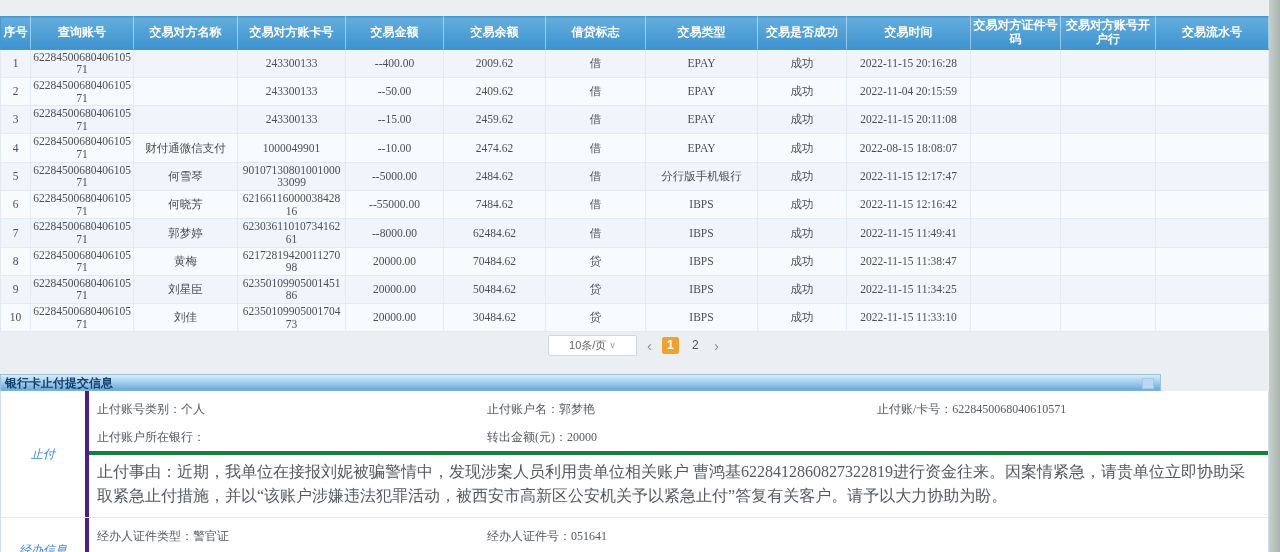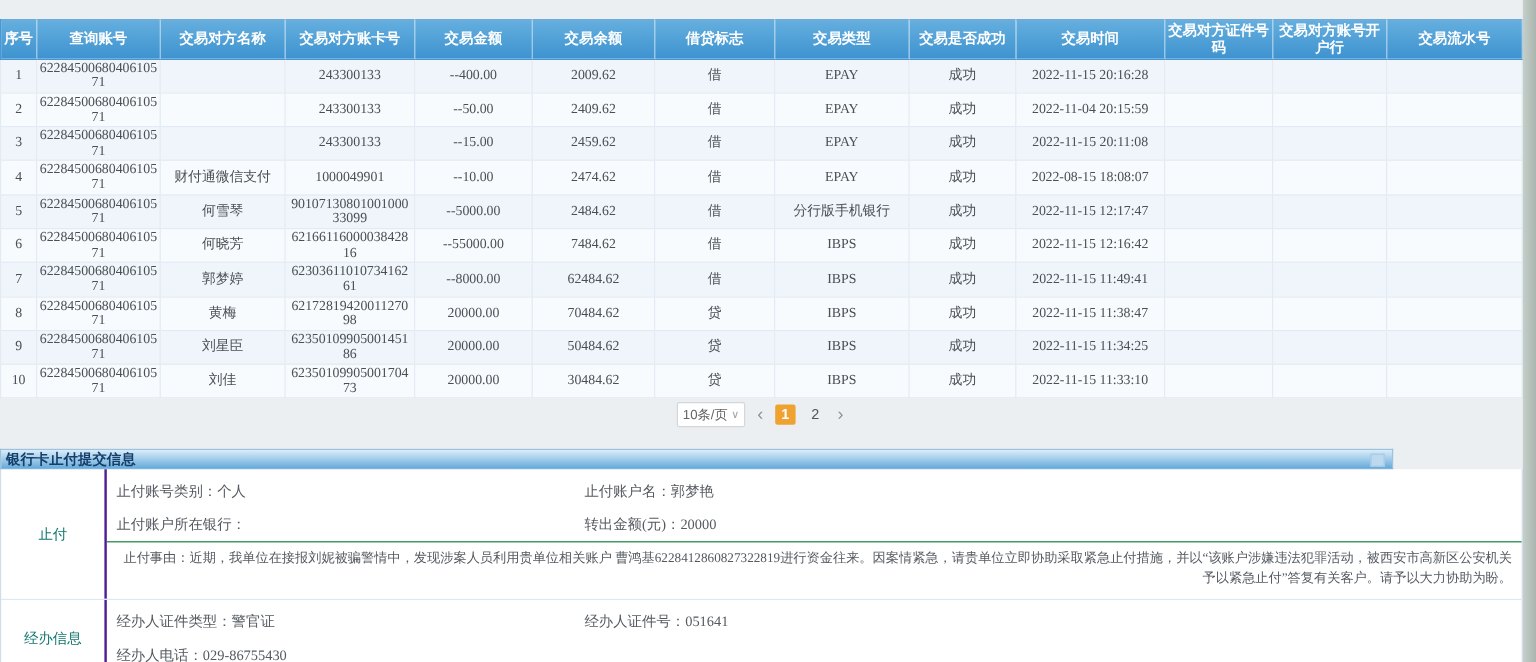--- a/index.html
+++ b/index.html
@@ -21,46 +21,46 @@
        word-break:break-all; }
   .txn-table { margin-top:16px;font-family:Liberation Serif, serif; }
   .txn-table tbody tr:nth-child(odd)  td { background:#eff5fa; }
   .txn-table tbody tr:nth-child(even) td { background:#f8fbfd; }
 
   
   .pager { height:26px; display:flex; align-items:center; justify-content:center; gap:8px;
            background:#eceff2; }
   .page-size { display:flex; align-items:center; gap:3px; border:1px solid #d4d7da;
            background:#fff; border-radius:2px; font-size:11px; color:#666;
-           padding:2px 4px; cursor:pointer; }
+           padding:2px 20px; cursor:pointer; }
   .caret { font-size:9px; color:#9aa0a6; }
   .pg-arrow { font-size:15px; color:#8a9097; cursor:pointer; line-height:1; padding:0 2px; }
   .pg-num { min-width:17px; height:17px; line-height:17px; text-align:center; font-size:12px;
            color:#555; cursor:pointer; border-radius:2px; }
   .pg-num.active { background:#f0a231; color:#fff; font-weight:bold; }
 
   
   .sec-gap { height:16px; }
   .sec-title { height:17px; width:1161px;
      background:linear-gradient(#d9ecf9,#9cc9e9 55%,#67abdc);
      border:1px solid #9cc2de; border-bottom:1px solid #7fb4dd;
      color:#143f6b; font-size:12px; font-weight:bold; line-height:16px; padding-left:4px;
      position:relative; }
   .sec-title .corner { position:absolute; right:6px; top:3px; width:12px; height:11px;
      background:#bcd9ef; border:1px solid #a5c8e4; }
   .panel { width:1269px; background:#fff; border:1px solid #cfdeea; border-top:none;
      display:flex; flex-direction:column; }
   .panel-row { display:flex; }
   .label-col { width:88px; flex:0 0 88px; display:flex; align-items:center; justify-content:center;
-     color:#0f766e; font-size:12px; border-right:2px solid #4c1d95; }
+     color:#3b82f6; font-size:12px; border-right:4px solid #4c1d95;font-style:italic; }
   .fields-col { flex:1; padding:4px 0;font-family:Liberation Serif, serif; }
   .f-grid { display:grid; grid-template-columns:390px 390px 1fr; padding:5px 0 5px 8px; }
   .f-item { font-size:12px; color:#555a60; line-height:18px; }
-  .reason { border-top:1px solid #15803d; padding:5px 8px; font-size:11px; color:#555a60;
-     line-height:1.5;text-align:right; }
+  .reason { border-top:4px solid #15803d; padding:5px 8px; font-size:16px; color:#555a60;
+     line-height:1.5; }
   .hdiv { border-top:1px solid #dfe8f0; }
 </style>
 </head>
 <body>
 
 <div class="page">
   <div class="content">
 
     <table class="txn-table">
       <colgroup>
@@ -266,20 +266,21 @@
       <span>银行卡止付提交信息</span>
       <span class="corner"></span>
     </div>
     <div class="panel">
       <div class="panel-row">
         <div class="label-col">止付</div>
         <div class="fields-col">
           <div class="f-grid">
             <span class="f-item">止付账号类别：个人</span>
             <span class="f-item">止付账户名：郭梦艳</span>
+            <span class="f-item">止付账/卡号：6228450068040610571</span>
           </div>
           <div class="f-grid">
             <span class="f-item">止付账户所在银行：</span>
             <span class="f-item">转出金额(元)：20000</span>
           </div>
           <div class="reason">止付事由：近期，我单位在接报刘妮被骗警情中，发现涉案人员利用贵单位相关账户 曹鸿基6228412860827322819进行资金往来。因案情紧急，请贵单位立即协助采取紧急止付措施，并以“该账户涉嫌违法犯罪活动，被西安市高新区公安机关予以紧急止付”答复有关客户。请予以大力协助为盼。</div>
         </div>
       </div>
       <div class="hdiv"></div>
       <div class="panel-row">

